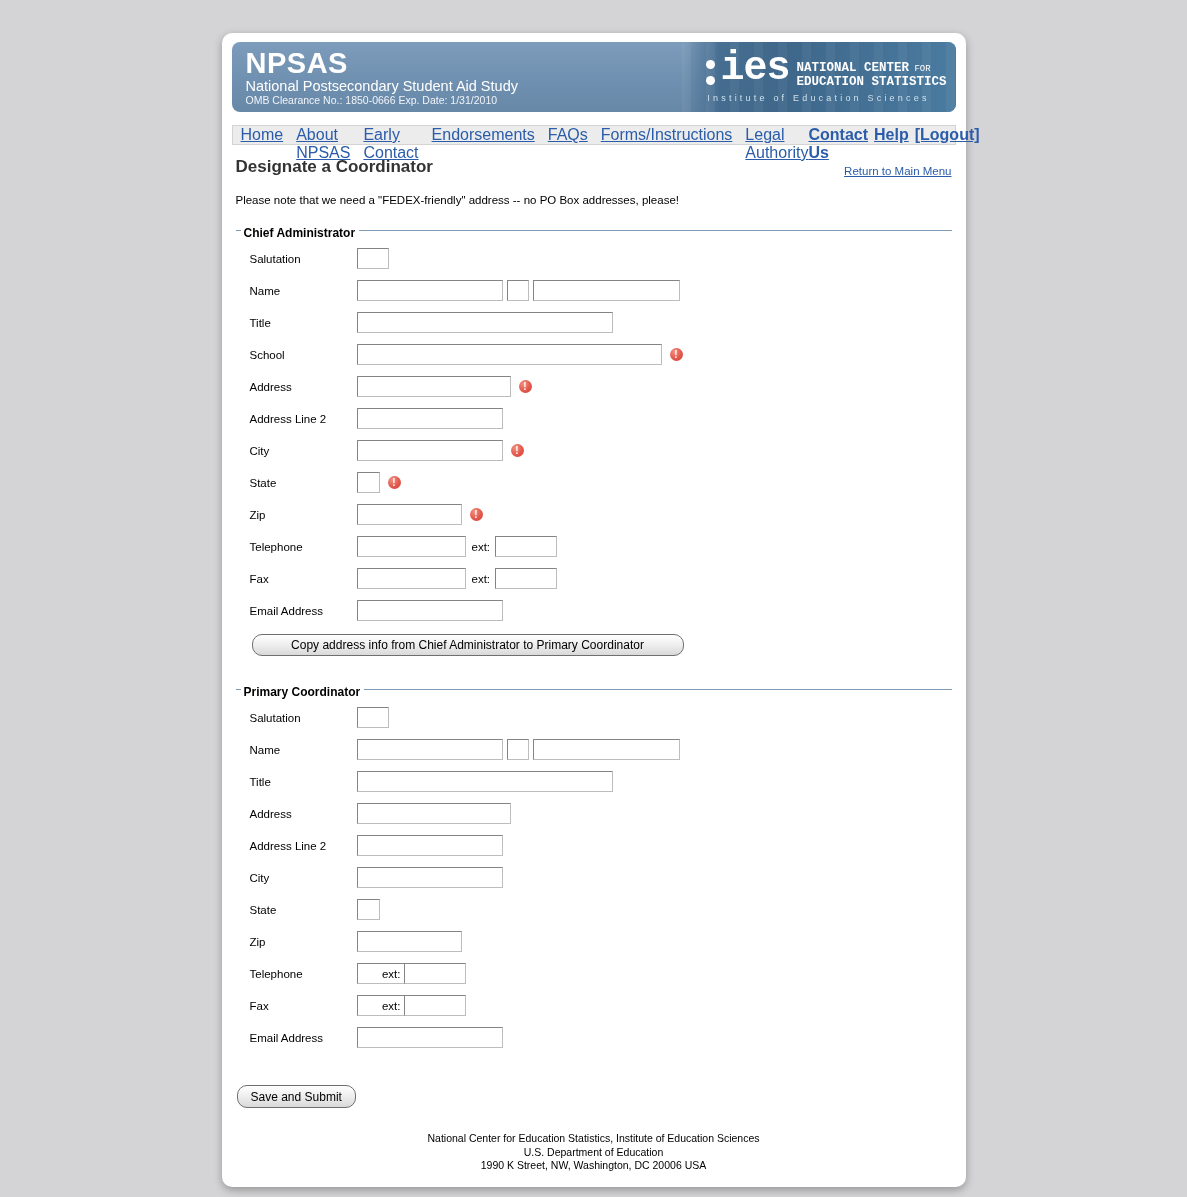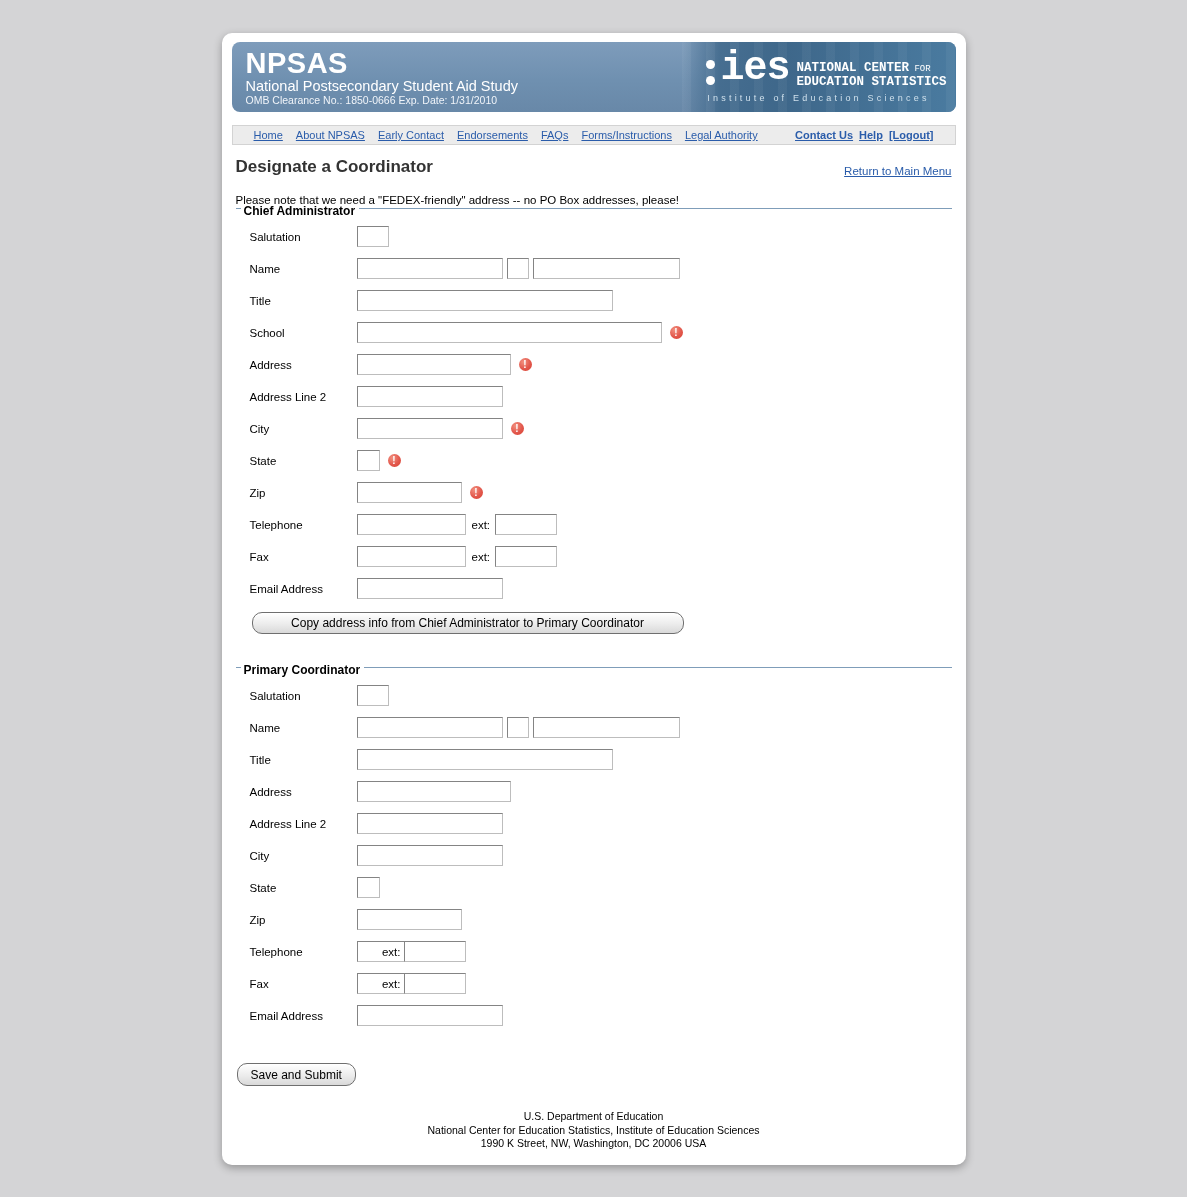--- a/index.html
+++ b/index.html
@@ -41,37 +41,37 @@
   .ies-nc { margin-left:7px; font-weight:bold; font-size:12.5px; line-height:13px; margin-top:10px; }
   .ies-nc .small { font-size:9px; font-weight:normal; }
   .ies-sub {
     position:relative; z-index:2; margin-top:4px; font-size:9px; letter-spacing:3.2px;
     color:#cfe0ec; white-space:nowrap;
   }
 
   
   .navbar {
     margin-top:13px; background:#ececec; border:1px solid #d3d3d3;
-    height:20px; display:flex; align-items:center; font-size:11px;
-    padding:0 21px;
+    height:20px; display:flex; align-items:flex-start; font-size:16px;
+    padding:0 8px;
   }
   .navbar a { color:#2a5caa; text-decoration:underline; cursor:pointer; }
   .nav-left { display:flex; gap:13px; }
   .nav-right { margin-left:auto; display:flex; gap:6px; }
   .nav-right a { font-weight:bold; }
 
   
   .main { padding:0 4px; }
   .title-row { display:flex; align-items:flex-start; margin-top:11px;justify-content:space-between; }
   h1 { font-size:17px; font-weight:bold; color:#333; line-height:21px; }
   .return-link { margin-left:auto; font-size:11.5px; color:#2a5caa; text-decoration:underline; cursor:pointer; margin-top:9px; }
   .instructions { margin-top:16px; font-size:11.5px; line-height:15px; }
 
   
-  .fset { border-top:1px solid #7f9db9; padding-top:7px; }
+  .fset { border-top:1px solid #7f9db9; margin-top:22px; padding-top:7px; }
   .fset-legend {
     position:relative; top:-15px; display:inline-block; margin-left:5px;
     background:#fff; padding:0 4px 0 3px; font-size:12px; font-weight:bold;
   }
   .fset-body { margin-top:-8px; }
 
   .frow { display:flex; align-items:center; height:21px; margin-bottom:11px; }
   .flabel { width:121px; padding-left:14px; font-size:11.5px; flex-shrink:0; }
   input.fin {
     height:21px; border:1px solid; border-color:#848484 #bdbdbd #bdbdbd #848484;
@@ -306,19 +306,19 @@
           <span class="flabel">Email Address</span>
           <input class="fin w144" style="">
         </div>
 
       </div>
     </div>
 
     <button class="btn save-btn">Save and Submit</button>
 
     <div class="footer">
+      <div>National Center for Education Statistics, Institute of Education Sciences</div>
       <div>U.S. Department of Education</div>
-      <div>National Center for Education Statistics, Institute of Education Sciences</div>
       <div>1990 K Street, NW, Washington, DC 20006 USA</div>
     </div>
 
   </div>
 </div>
 
 </body></html>

